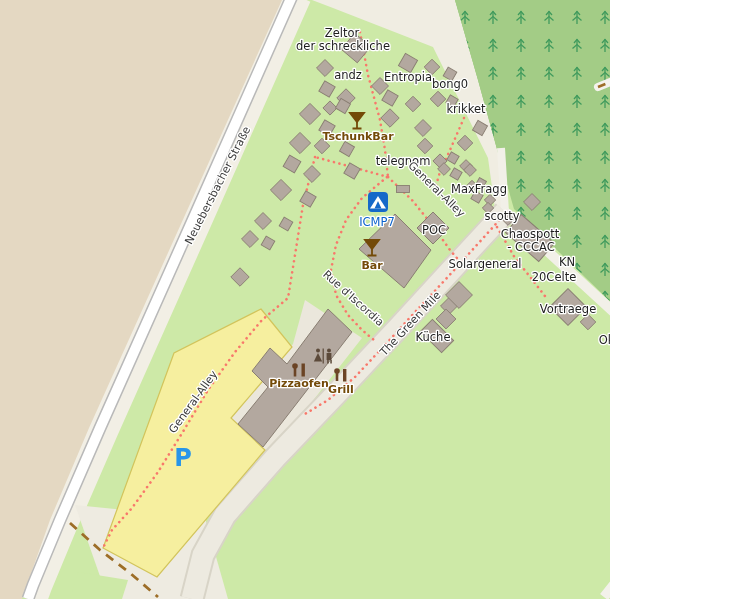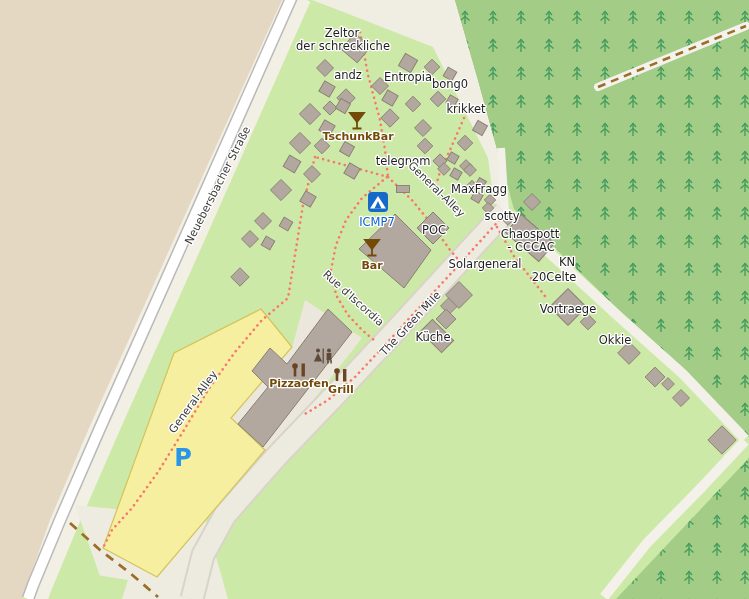--- a/index.html
+++ b/index.html
@@ -1,16 +1,16 @@
 <!DOCTYPE html>
 <html><head>
 <meta charset="utf-8">
 <style>
   html,body{margin:0;padding:0;background:#fff;}
-  .map-viewport{width:749px;height:599px;overflow:hidden;position:relative;
+  .map-viewport{width:610px;height:599px;overflow:hidden;position:relative;
     font-family:"DejaVu Sans",sans-serif;text-align:center;}
   svg{display:block;}
   .lbl{font:11.5px "DejaVu Sans",sans-serif;fill:#1e1e1e;stroke:#ffffff;stroke-width:2.6px;
        paint-order:stroke;stroke-linejoin:round;text-anchor:middle;}
   .roadlbl{font-size:11px;fill:#3a3a3a;}
   .poi{font-weight:bold;font-size:11px;fill:#734a08;}
   .bluelbl{fill:#0b62cc;font-size:11.5px;}
   .plbl{fill:#2795e9;font-size:24px;font-weight:bold;stroke:none;}
 </style>
 </head>

